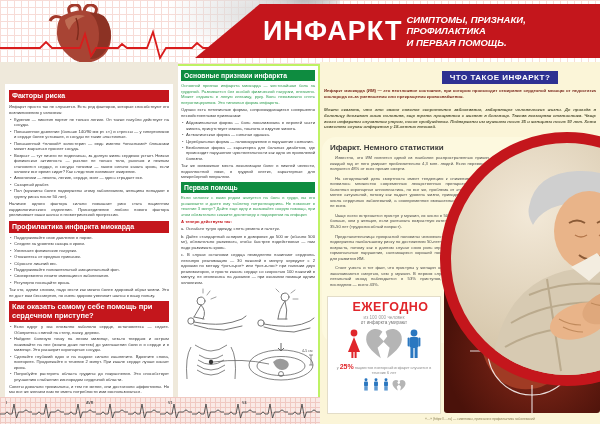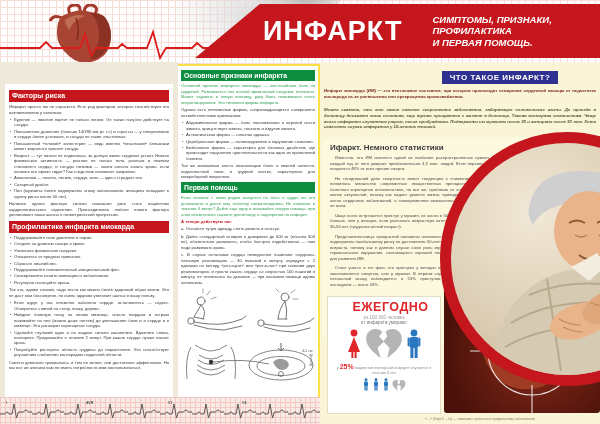--- a/index.html
+++ b/index.html
@@ -1,30 +1,30 @@
 <!DOCTYPE html>
 <html><head>
 <meta charset="utf-8">
 <style>
   html,body{margin:0;padding:0;background:#888;}
-  .page{position:relative;width:600px;height:424px;overflow:hidden;background:#fde047;
+  .page{position:relative;width:600px;height:424px;overflow:hidden;background:#bef264;
         font-family:"Liberation Sans",sans-serif;margin:0 auto;}
   .abs{position:absolute;}
 
   
   .header{left:0;top:0;width:600px;height:64px;background:#fff;
     background-image:linear-gradient(#f7dcd7 1px,transparent 1px),linear-gradient(90deg,#f7dcd7 1px,transparent 1px);
     background-size:7px 7px;}
   .doctor-hint{left:150px;top:0;width:190px;height:64px;
     background:radial-gradient(ellipse at 60% 20%,#dcdcdc 0%,rgba(255,255,255,0) 60%),
                radial-gradient(ellipse at 80% 0%,#9a9a9a 0%,rgba(255,255,255,0) 22%);}
   .banner{left:195px;top:4px;width:405px;height:54px;background:#c4161c;
     clip-path:polygon(16% 0,100% 0,100% 100%,0 100%);display:flex;align-items:center;}
   .banner .title{margin-left:68px;color:#fff;font-weight:bold;font-size:27px;letter-spacing:1px;}
-  .banner .subtitle{margin-left:30px;color:#fff;font-weight:bold;font-style:italic;
+  .banner .subtitle{margin-left:4px;color:#fff;font-weight:bold;font-style:italic;
     font-size:9.5px;line-height:1.2;}
 
   
   .left-bg{left:0;top:62px;width:178px;height:335px;background:#efe9db;}
   .right-bg{left:320px;top:62px;width:280px;height:362px;background:#fbf5d8;}
 
   
   .card{left:5px;top:84px;width:168px;height:313px;background:#fff;
     padding:3px 4px;box-sizing:border-box;overflow:hidden;}
   .redbar{background:#c4161c;color:#fff;font-weight:bold;font-size:7px;
@@ -132,20 +132,21 @@
     <div class="b">Поддерживайте свое давление в норме.</div>
     <div class="b">Следите за уровнем сахара в крови.</div>
     <div class="b">Увеличьте физические нагрузки.</div>
     <div class="b">Откажитесь от вредных привычек.</div>
     <div class="b">Сбросьте лишний вес.</div>
     <div class="b">Поддерживайте положительный эмоциональный фон.</div>
     <div class="b">Своевременно лечите имеющиеся заболевания.</div>
     <div class="b">Регулярно посещайте врача.</div>
     <p class="tx">Так что, одним словом, надо вести как можно более здоровый образ жизни. Это не даст вам бессмертия, но очень здорово увеличит шансы в вашу пользу.</p>
 
+    <div class="redbar big">Как оказать самому себе помощь при сердечном приступе?</div>
     <div class="b">Если вдруг у вас внезапно заболело сердце, остановитесь — сядьте. Обопритесь спиной на стену, лавку, дерево.</div>
     <div class="b">Найдите болевую точку на левом мизинце, чем-то твердым и острым нажимайте на нее (можно даже ногтем) до уменьшения боли и в сердце и в мизинце. Это расширит коронарные сосуды.</div>
     <div class="b">Сделайте глубокий вдох и на выдохе сильно кашляните. Вдохните снова, повторите. Продолжайте в течение 2 минут. При кашле сердце лучше качает кровь.</div>
     <div class="b">Попробуйте растереть область грудины до покраснения. Это способствует улучшению снабжения кислородом сердечной области.</div>
     <p class="tx">Советы довольно тривиальны, и тем не менее, они достаточно эффективны. Но мы все же желаем вам не иметь потребности ими воспользоваться.</p>
   </div>
 
   <div class="abs col-mid">
     <div class="gbar">Основные признаки инфаркта</div>
     <p class="tx tx-green">Основной признак инфаркта миокарда — жесточайшая боль за грудиной. Развивается без особой физической нагрузки, внезапно. Может отдавать в левую ключицу, руку. Боль невозможно снять нитроглицерином. Это типичная форма инфаркта.</p>

